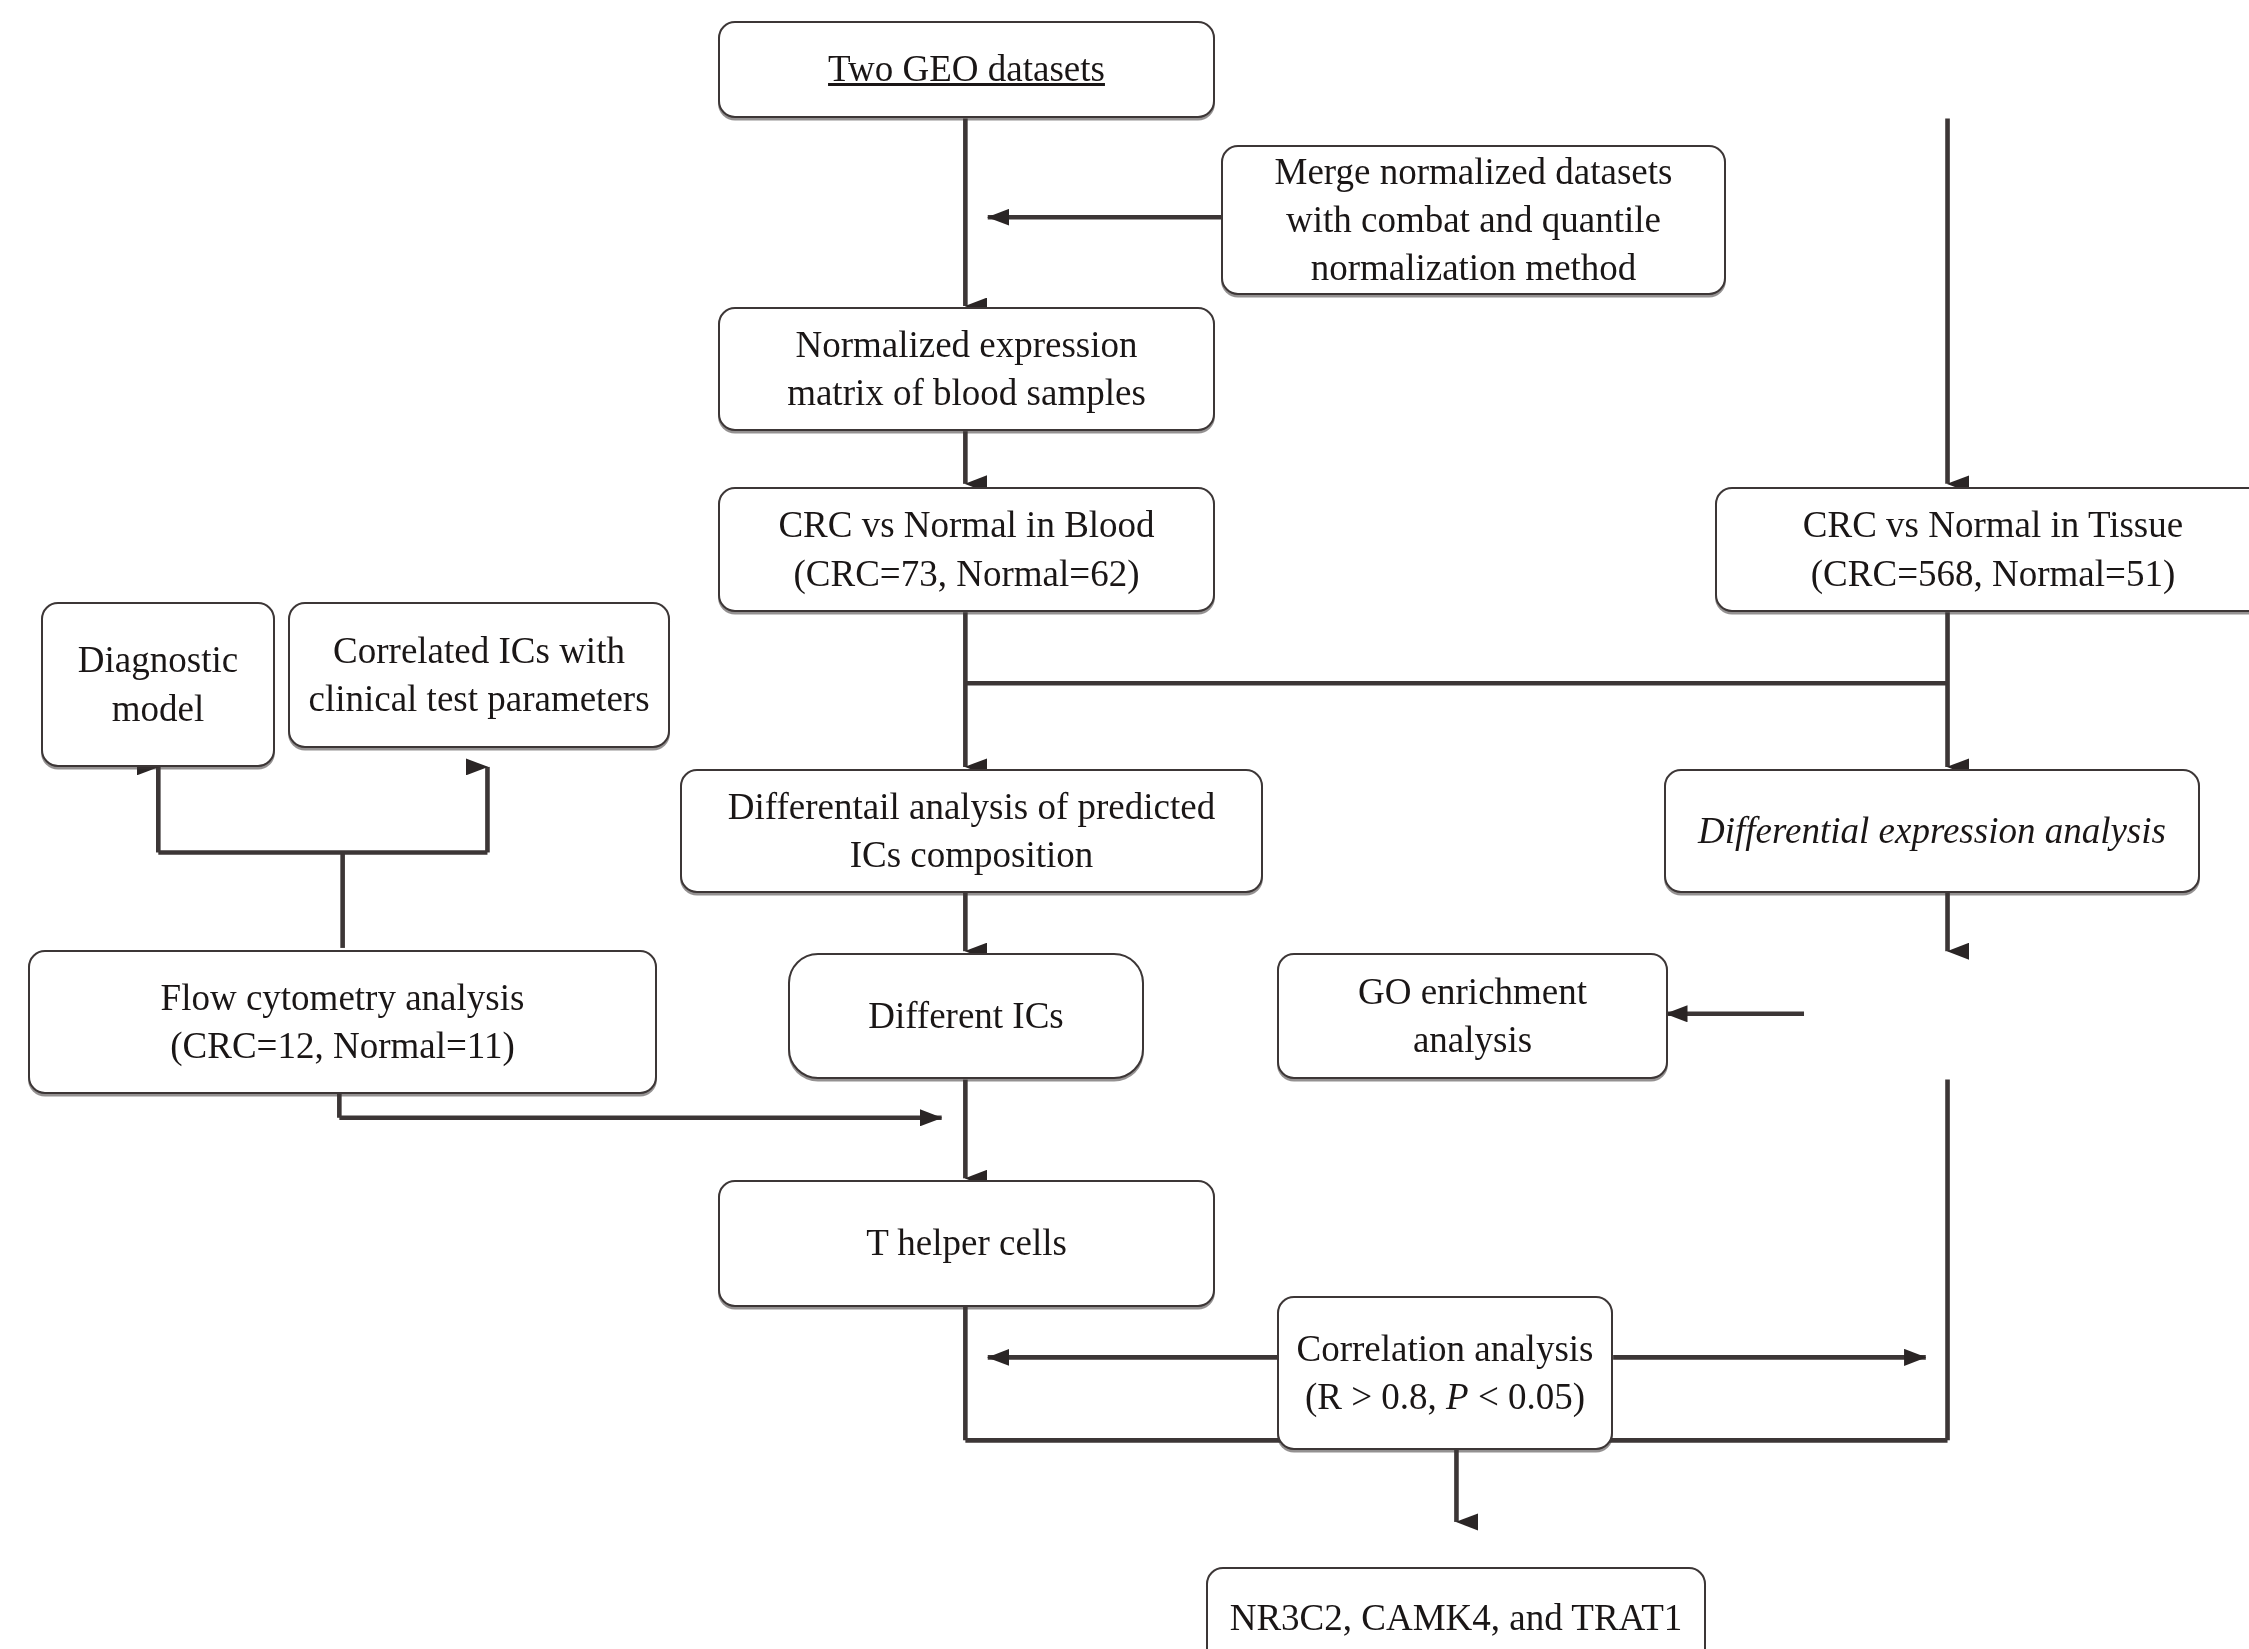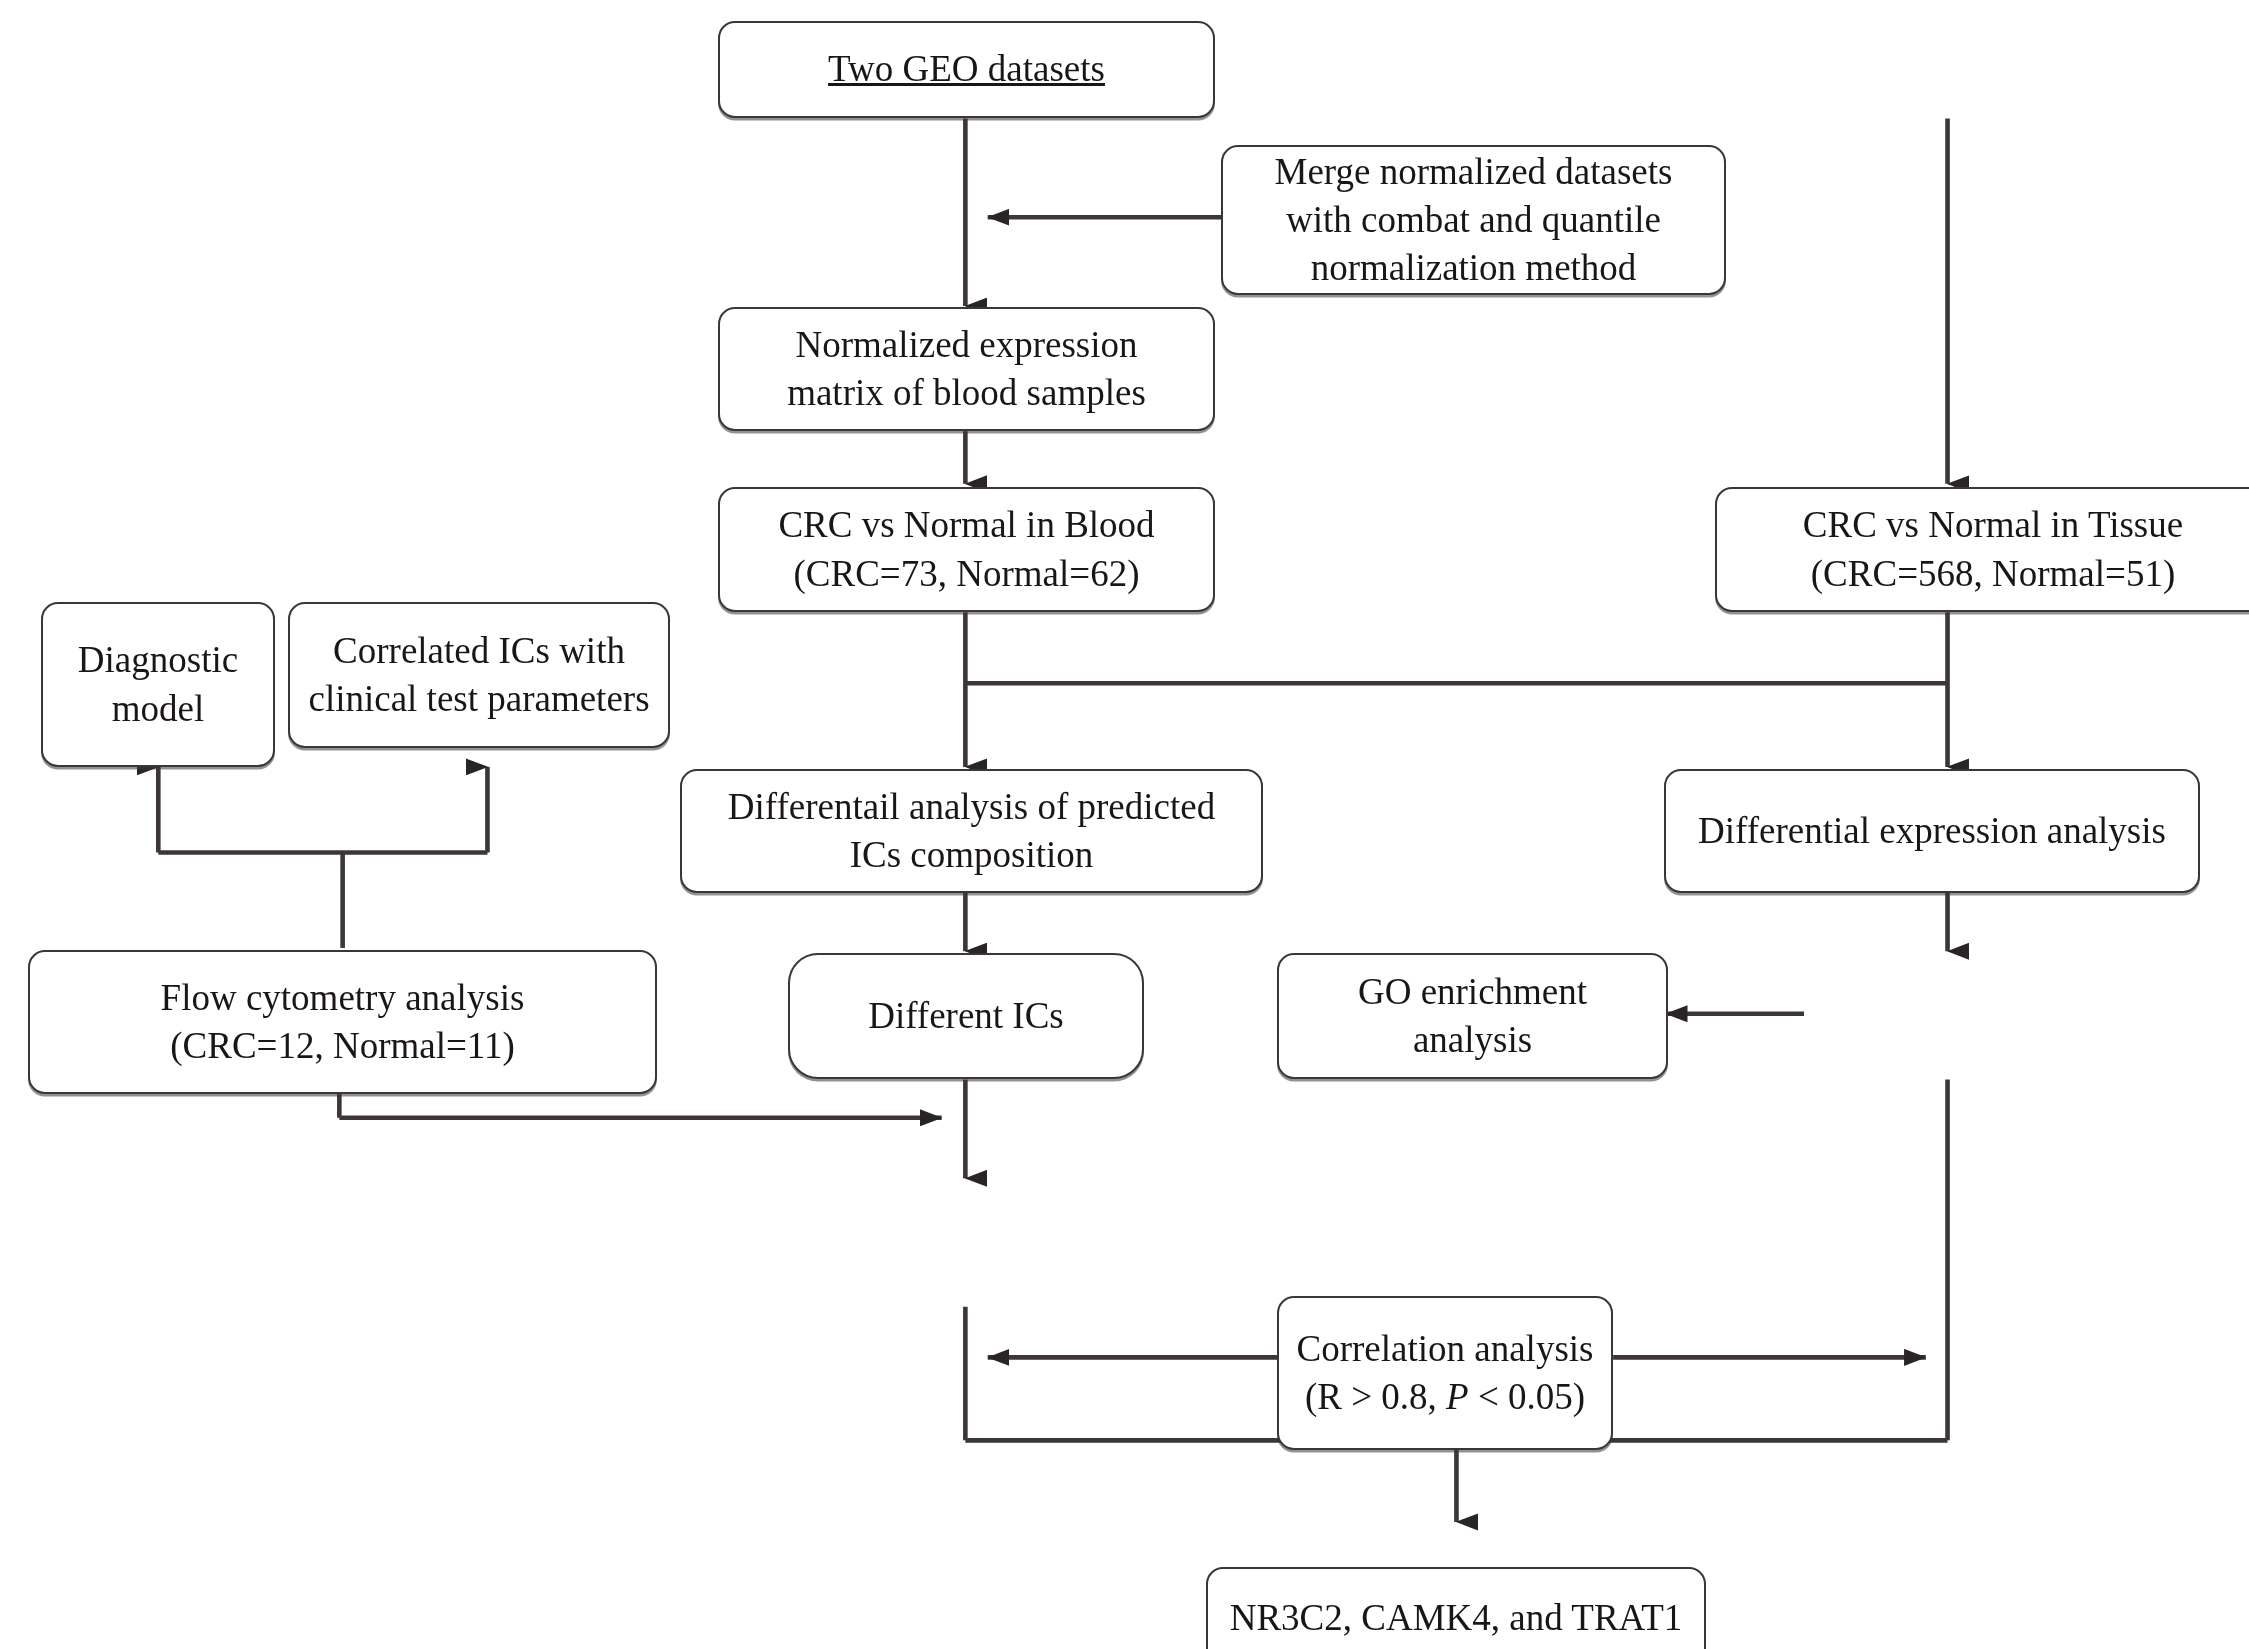--- a/index.html
+++ b/index.html
@@ -143,39 +143,42 @@
   <div class="node" style="left:288px; top:602px; width:382px; height:146px;">
     <span class="lines">Correlated ICs with
 clinical test parameters</span>
   </div>
 
   <div class="node" style="left:680px; top:769px; width:583px; height:124px;">
     <span class="lines">Differentail analysis of predicted
 ICs composition</span>
   </div>
 
-  <div class="node" style="left:1664px; top:769px; width:536px; height:124px;">
+  <div class="node" style="left:1664px; top:769px; width:536px; height:124px;font-style:italic;">
     <span class="lines">Differential expression analysis</span>
   </div>
 
   <div class="node" style="left:28px; top:950px; width:629px; height:144px;">
     <span class="lines">Flow cytometry analysis
 (CRC=12, Normal=11)</span>
   </div>
 
   <div class="node" style="left:788px; top:953px; width:356px; height:126px;border-radius:30px;">
     <span class="lines">Different  ICs</span>
   </div>
 
   <div class="node" style="left:1277px; top:953px; width:391px; height:126px;">
     <span class="lines">GO enrichment
 analysis</span>
   </div>
 
 
+  <div class="node" style="left:718px; top:1180px; width:497px; height:127px;">
+    <span class="lines">T helper cells</span>
+  </div>
 
   <div class="node" style="left:1277px; top:1296px; width:336px; height:154px; flex-direction:column;align-items:center;">
     <span>Correlation analysis</span>
     <span>
       <span>(R &gt; 0.8, </span><span class="italic-p">P</span><span> &lt; 0.05)</span>
     </span>
   </div>
 
   <div class="node" style="left:1206px; top:1524px; width:500px; height:102px;margin-top:43px;">
     <span class="lines">NR3C2, CAMK4, and TRAT1</span>

